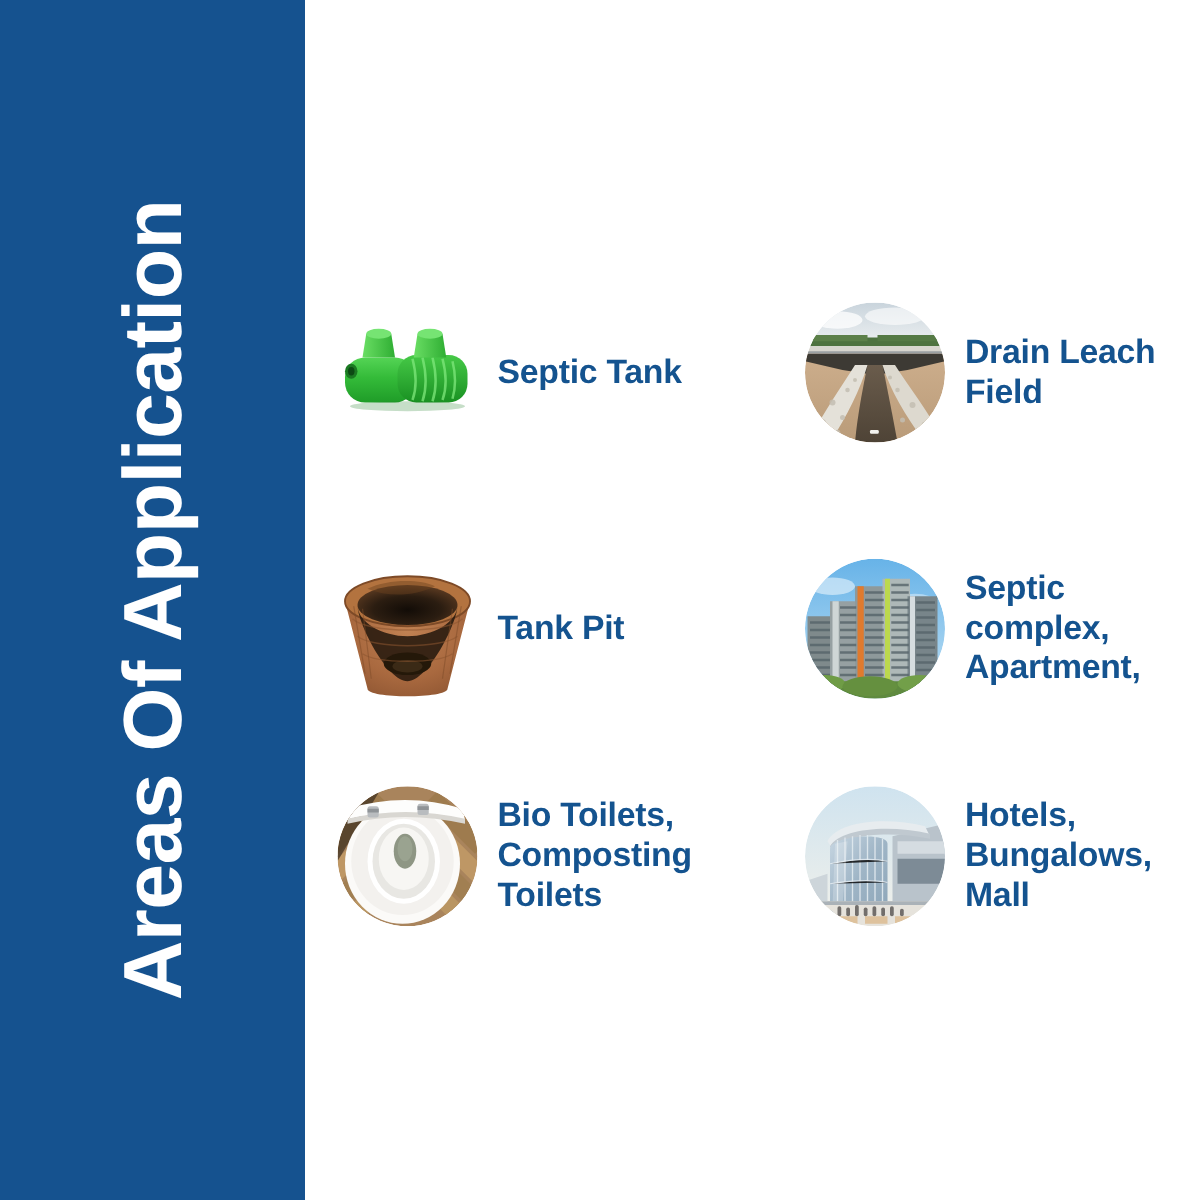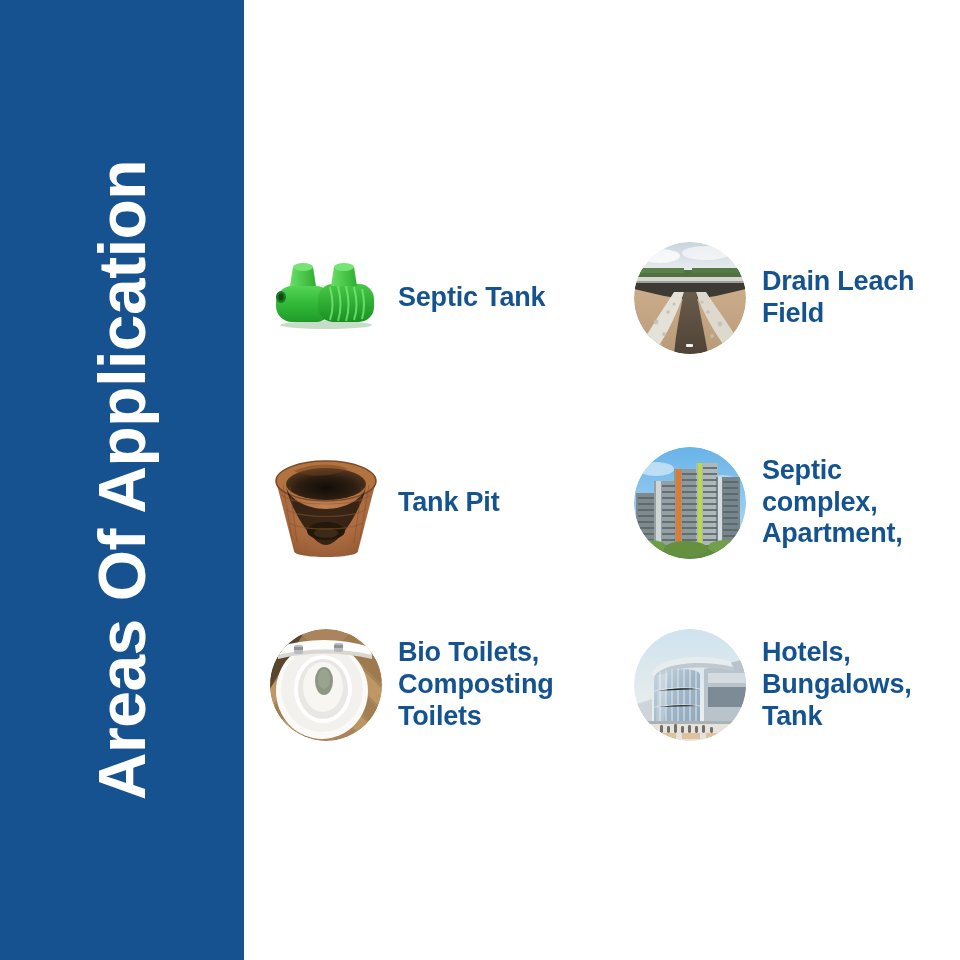--- a/index.html
+++ b/index.html
@@ -52,21 +52,21 @@
     height: 960px;
   }
   .grid {
     position: absolute;
     left: 26px;
     top: 195px;
     width: 690px;
     display: grid;
     grid-template-columns: 330px 330px;
     grid-template-rows: 205px 205px 160px;
-    column-gap: 14px;
+    column-gap: 24px;
   }
   .cell {
     display: flex;
     align-items: center;
     gap: 16px;
   }
   .cell.right-col { padding-left: 20px; }
 
   .thumb {
     flex: 0 0 auto;
@@ -480,18 +480,18 @@
               <g fill="#d8a86a" opacity="0.55">
                 <rect x="22" y="104" width="20" height="6"></rect>
                 <rect x="48" y="104" width="18" height="6"></rect>
                 <rect x="72" y="104" width="16" height="6"></rect>
               </g>
 
               <path d="M0 76 L18 70 L18 92 L0 92 Z" fill="#cdd5da"></path>
             </g>
           </svg>
         </div>
-        <div class="cell-label">Hotels, Bungalows, Tank</div>
+        <div class="cell-label">Hotels, Bungalows, Mall</div>
       </div>
 
     </div>
   </div>
 </div>
 
 </body></html>

